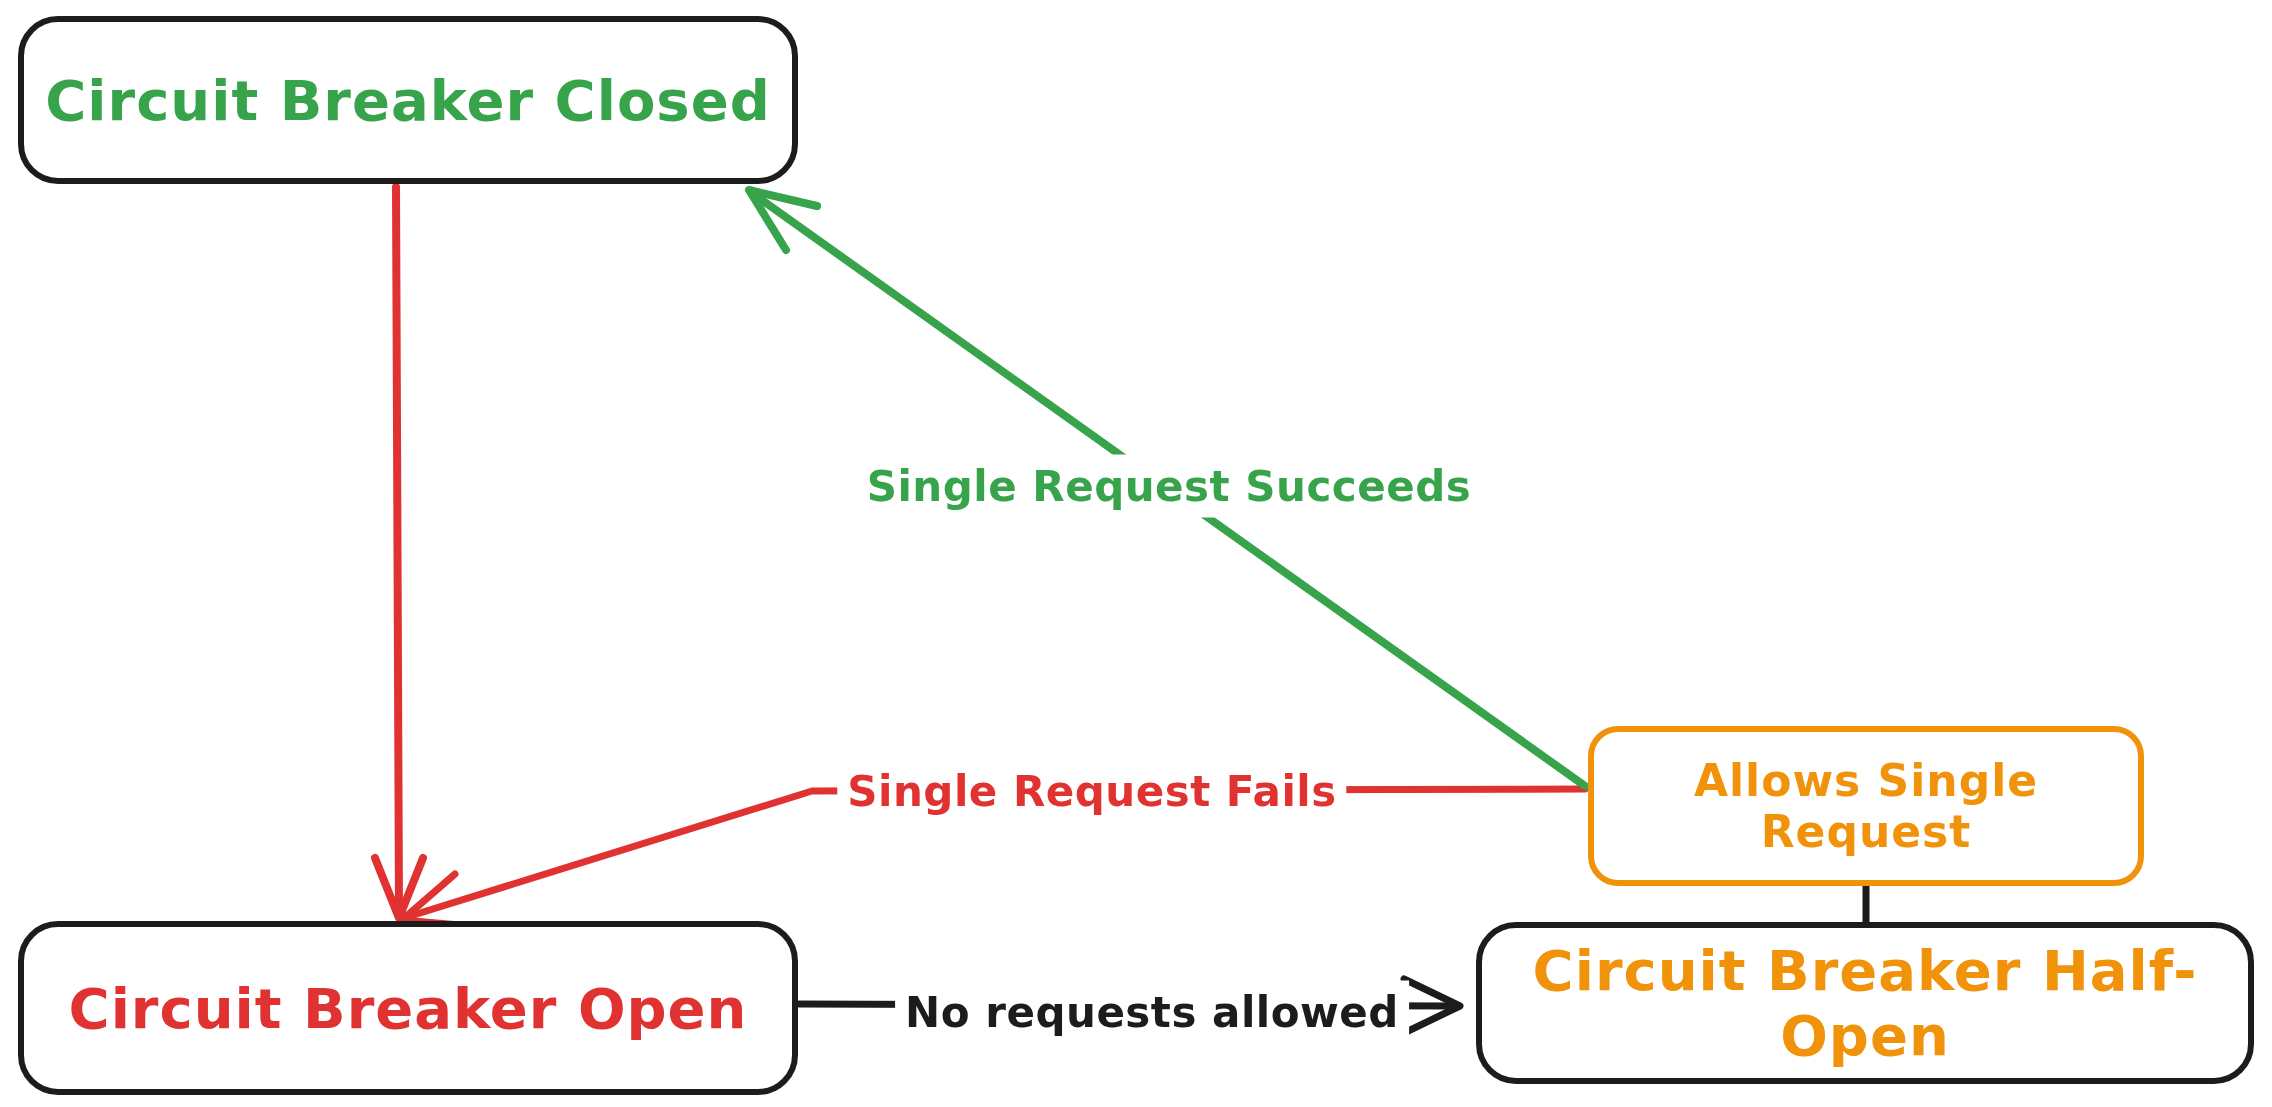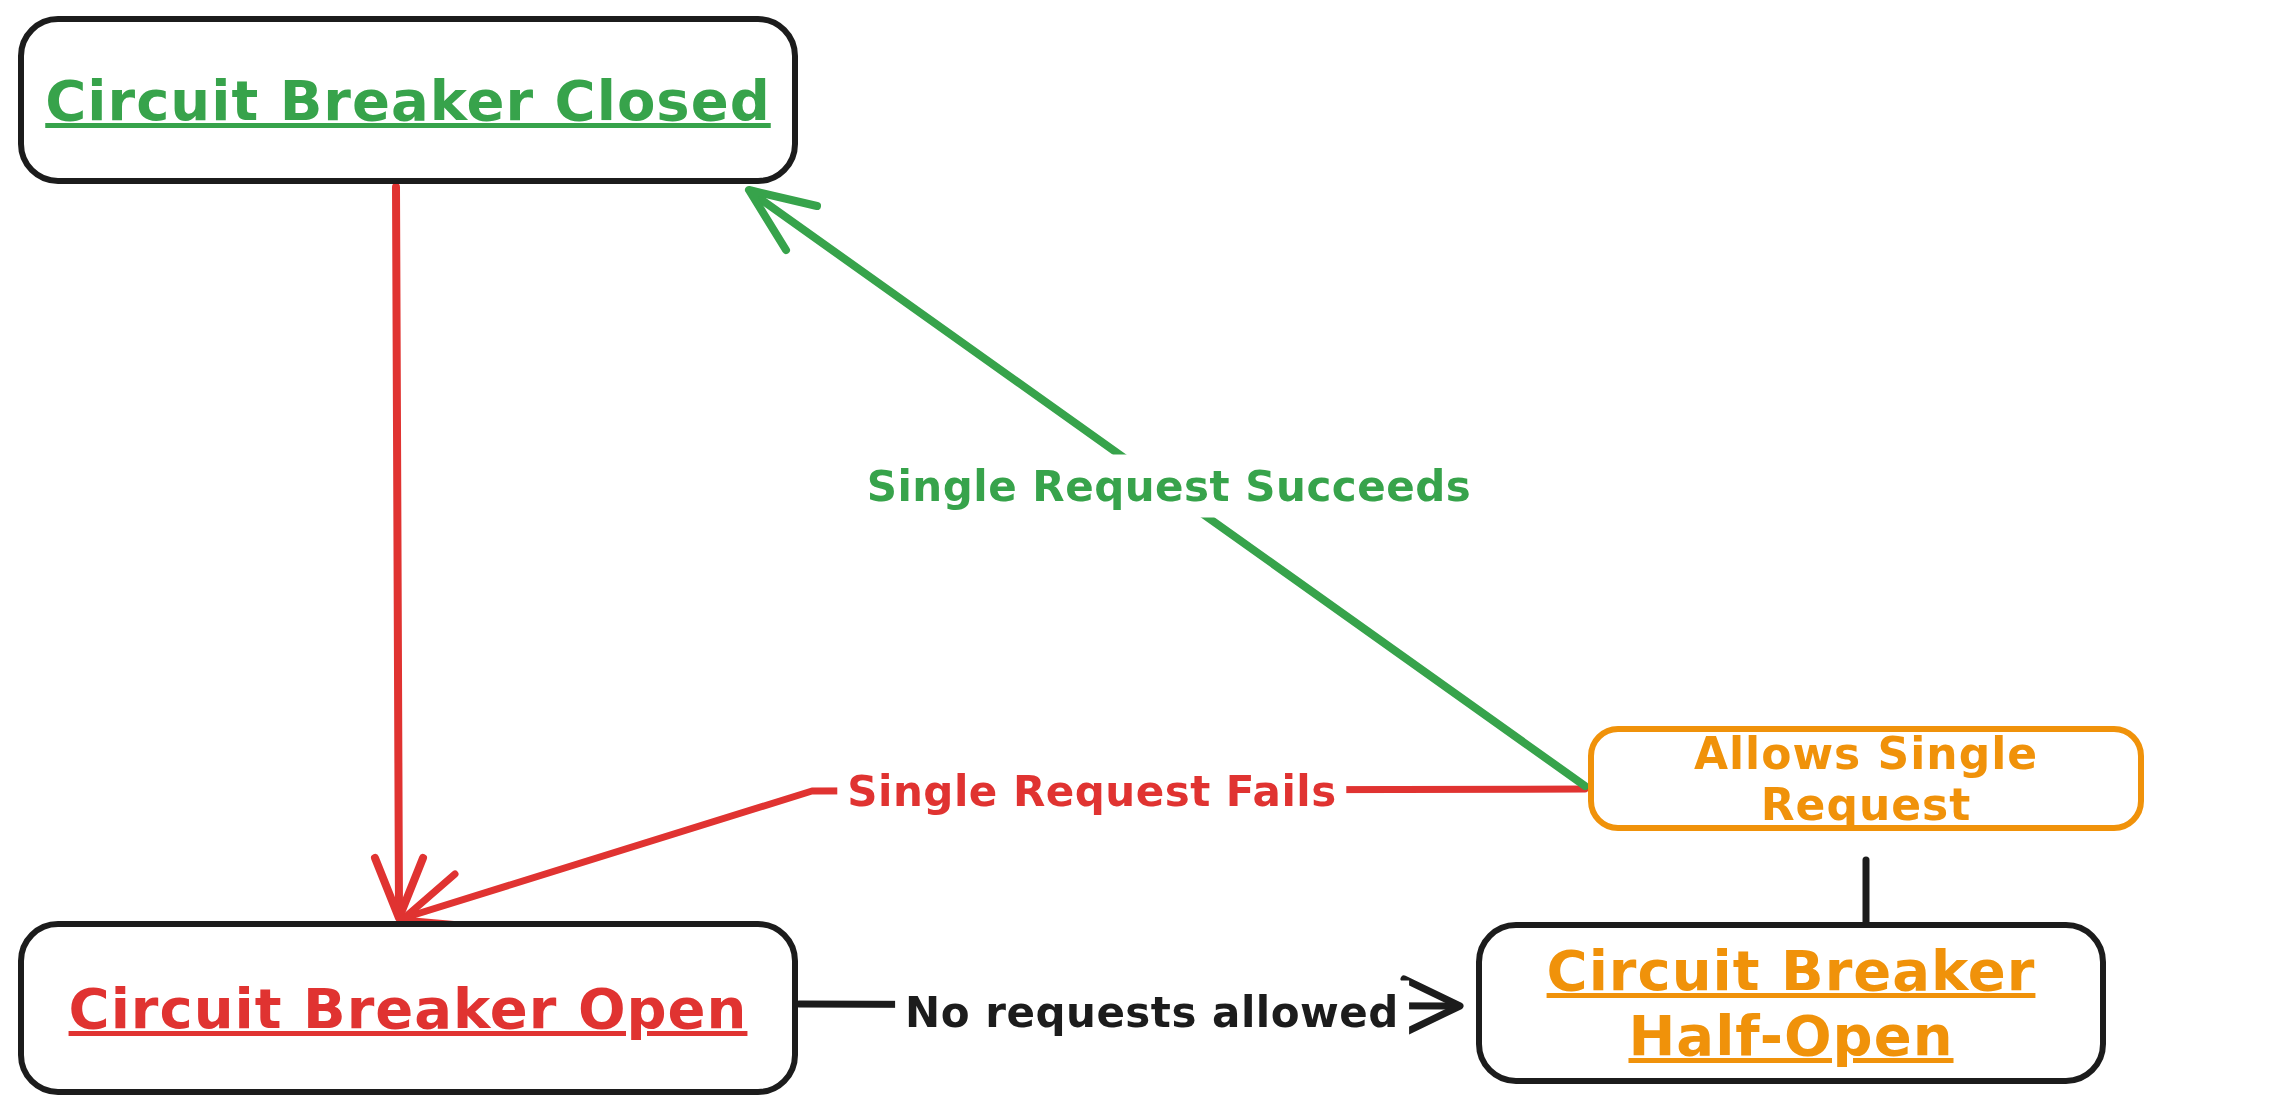--- a/index.html
+++ b/index.html
@@ -23,27 +23,26 @@
     display:flex;align-items:center;justify-content:center;
     text-align:center;
     box-sizing:border-box;
     font-weight:bold;
     letter-spacing:1px;
   }
   .node-black{
     border:6px solid var(--ink);
     border-radius:40px;
     font-size:56px;
-    text-decoration:underline;
   }
   .node-closed{left:18px;top:16px;width:780px;height:168px;color:var(--green);}
   .node-open{left:18px;top:921px;width:780px;height:174px;color:var(--red);}
-  .node-halfopen{left:1476px;top:922px;width:630px;height:162px;color:var(--orange);}
+  .node-halfopen{left:1476px;top:922px;width:778px;height:162px;color:var(--orange);}
   .node-allows{
-    left:1588px;top:726px;width:556px;height:105px;
+    left:1588px;top:726px;width:556px;height:160px;
     border:6px solid var(--orange);
     border-radius:30px;
     color:var(--orange);
     font-size:44px;
   }
 
   .edge-label{
     position:absolute;
     transform:translate(-50%,-50%);
     background:#ffffff;

